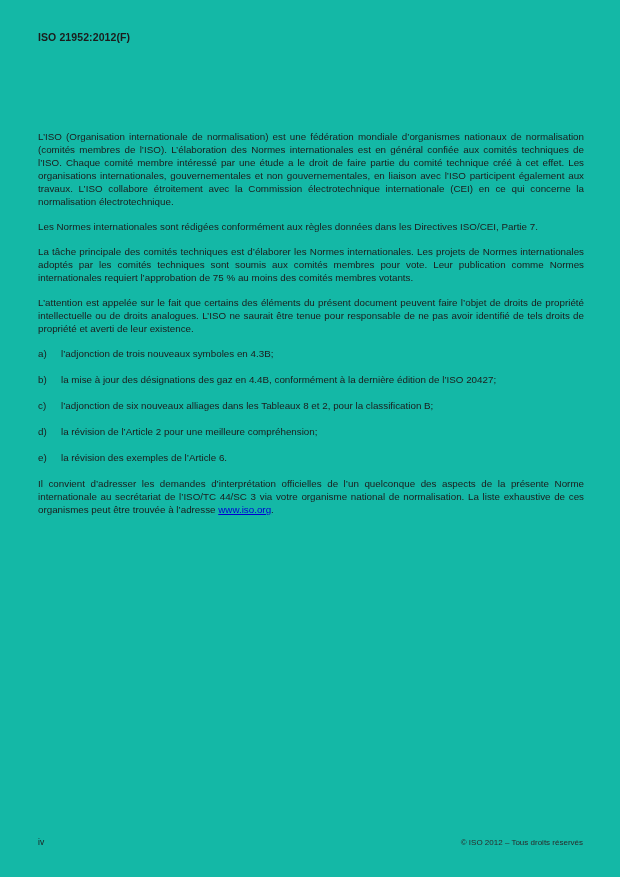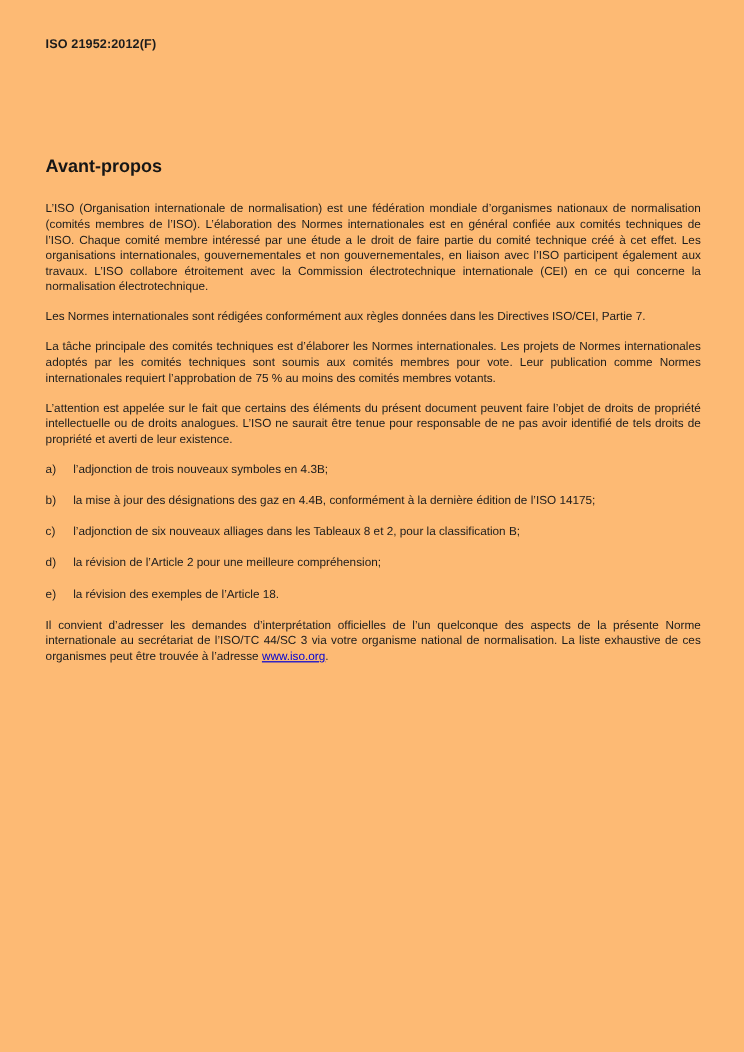--- a/index.html
+++ b/index.html
@@ -8,21 +8,21 @@
     width: 620px;
     height: 877px;
     font-family: "Liberation Sans", "DejaVu Sans", sans-serif;
     color: #1c1c1c;
     position: relative;
     overflow: hidden;
   }
   .page {
     position: absolute;
     inset: 0;
-    background: #fdba74;
+    background: #14b8a6;
   }
   .doc-header {
     position: absolute;
     top: 31px;
     left: 38px;
     font-size: 10.5px;
     font-weight: bold;
     letter-spacing: 0.1px;
   }
   .content {
@@ -82,53 +82,56 @@
 <body>
 
 <div class="page">
 
   <div class="doc-header">
     <span>ISO 21952:2012(F)</span>
   </div>
 
   <div class="content">
 
-    <h1 class="section-title">Avant-propos</h1>
 
     <p>L’ISO (Organisation internationale de normalisation) est une fédération mondiale d’organismes nationaux de normalisation (comités membres de l’ISO). L’élaboration des Normes internationales est en général confiée aux comités techniques de l’ISO. Chaque comité membre intéressé par une étude a le droit de faire partie du comité technique créé à cet effet. Les organisations internationales, gouvernementales et non gouvernementales, en liaison avec l’ISO participent également aux travaux. L’ISO collabore étroitement avec la Commission électrotechnique internationale (CEI) en ce qui concerne la normalisation électrotechnique.</p>
 
     <p>Les Normes internationales sont rédigées conformément aux règles données dans les Directives ISO/CEI, Partie 7.</p>
 
     <p>La tâche principale des comités techniques est d’élaborer les Normes internationales. Les projets de Normes internationales adoptés par les comités techniques sont soumis aux comités membres pour vote. Leur publication comme Normes internationales requiert l’approbation de 75 % au moins des comités membres votants.</p>
 
     <p>L’attention est appelée sur le fait que certains des éléments du présent document peuvent faire l’objet de droits de propriété intellectuelle ou de droits analogues. L’ISO ne saurait être tenue pour responsable de ne pas avoir identifié de tels droits de propriété et averti de leur existence.</p>
 
 
 
     <div class="mod-list">
       <div class="mod-item">
         <span class="mod-label">a)</span>
         <span class="mod-text">l’adjonction de trois nouveaux symboles en 4.3B;</span>
       </div>
       <div class="mod-item">
         <span class="mod-label">b)</span>
-        <span class="mod-text">la mise à jour des désignations des gaz en 4.4B, conformément à la dernière édition de l’ISO 14175;</span>
+        <span class="mod-text">la mise à jour des désignations des gaz en 4.4B, conformément à la dernière édition de l’ISO 20427;</span>
       </div>
       <div class="mod-item">
         <span class="mod-label">c)</span>
         <span class="mod-text">l’adjonction de six nouveaux alliages dans les Tableaux 8 et 2, pour la classification B;</span>
       </div>
       <div class="mod-item">
         <span class="mod-label">d)</span>
         <span class="mod-text">la révision de l’Article 2 pour une meilleure compréhension;</span>
       </div>
       <div class="mod-item">
         <span class="mod-label">e)</span>
-        <span class="mod-text">la révision des exemples de l’Article 18.</span>
+        <span class="mod-text">la révision des exemples de l’Article 6.</span>
       </div>
     </div>
 
     <p><span>Il convient d’adresser les demandes d’interprétation officielles de l’un quelconque des aspects de la présente Norme internationale au secrétariat de l’ISO/TC 44/SC 3 via votre organisme national de normalisation. La liste exhaustive de ces organismes peut être trouvée à l’adresse </span><a href="#" class="link">www.iso.org</a><span>.</span></p>
 
   </div>
 
+  <div class="doc-footer">
+    <span class="page-number">iv</span>
+    <span class="copyright">© ISO 2012 – Tous droits réservés</span>
+  </div>
 
 </div>
 
 </body></html>

